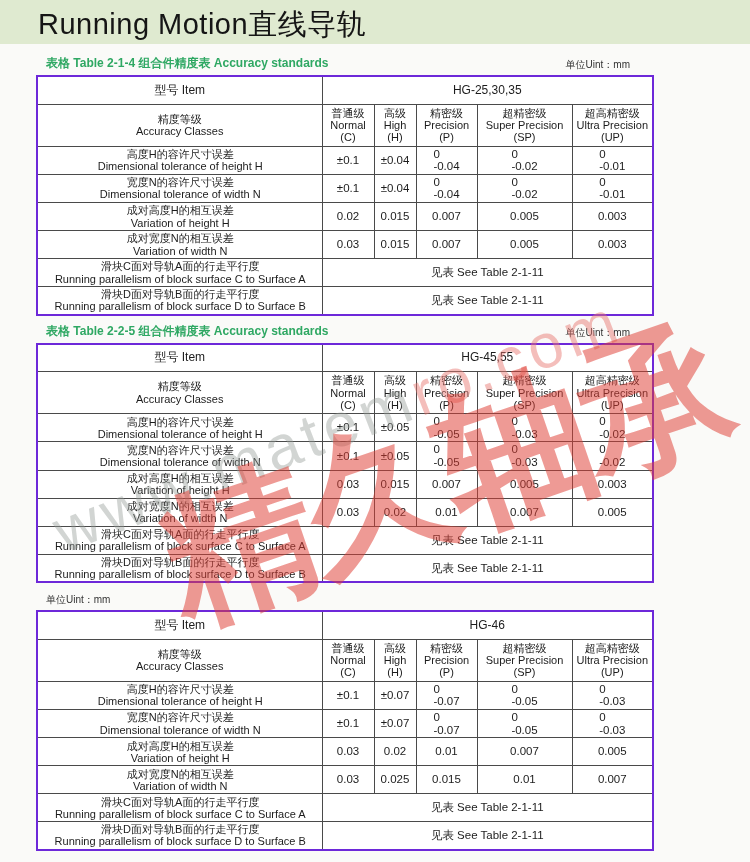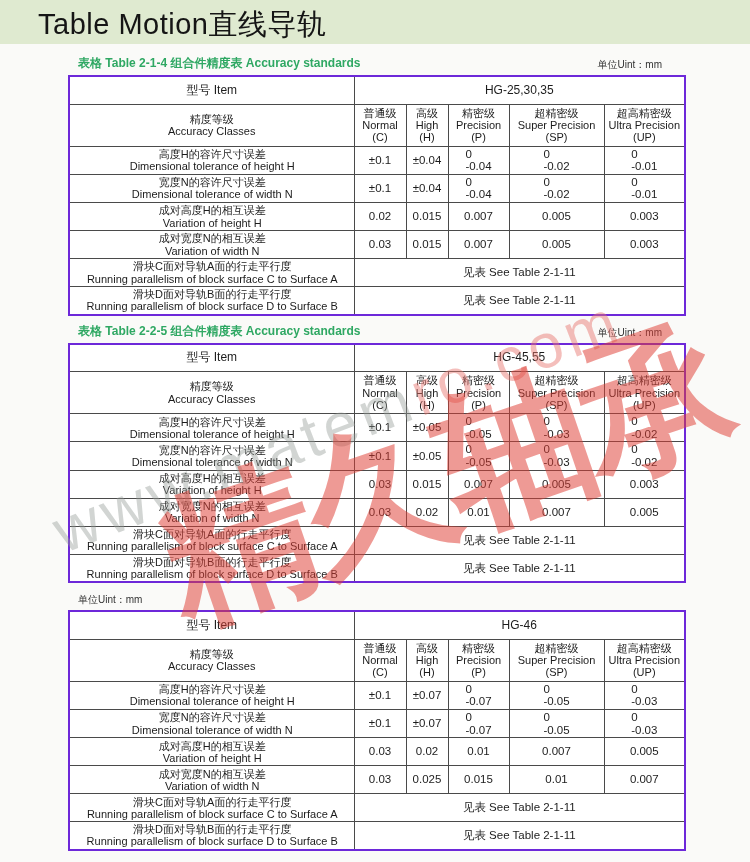--- a/index.html
+++ b/index.html
@@ -18,21 +18,21 @@
   }
   .band h1 {
     margin:0;
     padding:5px 0 0 38px;
     font-size:29px;
     font-weight:400;
     letter-spacing:0.5px;
     color:#151515;
   }
   .content { padding-top:4px; }
-  .tbl-block { width:616px; margin:8px 0 7px 68px; }
+  .tbl-block { width:616px; margin:8px 0 7px 36px; }
   .cap-row {
     display:flex; justify-content:space-between; align-items:flex-end;
     margin:0 22px 3px 10px; height:16px;
   }
   .caption { font-size:12px; font-weight:700; color:#2fa863; white-space:nowrap; }
   .unit { font-size:10px; color:#333; white-space:nowrap; }
   table {
     border-collapse:collapse; table-layout:fixed;
     width:616px; background:#fff;
     border:2px solid #6d28d9;
@@ -70,21 +70,21 @@
     transform:rotate(-19deg); transform-origin:0 50%;
     font-family:"DejaVu Serif","Liberation Serif",serif;
     font-weight:700;
     color:rgba(222,62,52,0.52);
   }
 </style>
 </head>
 <body>
 
 <div class="band">
-  <h1>Table Motion直线导轨</h1>
+  <h1>Running Motion直线导轨</h1>
 </div>
 
 <div class="content">
     <section class="tbl-block">
       <div class="cap-row">
         <span class="caption">表格 Table 2-1-4 组合件精度表 Accuracy standards</span>
         <span class="unit">单位Uint：mm</span>
       </div>
       <table>
         <colgroup>

